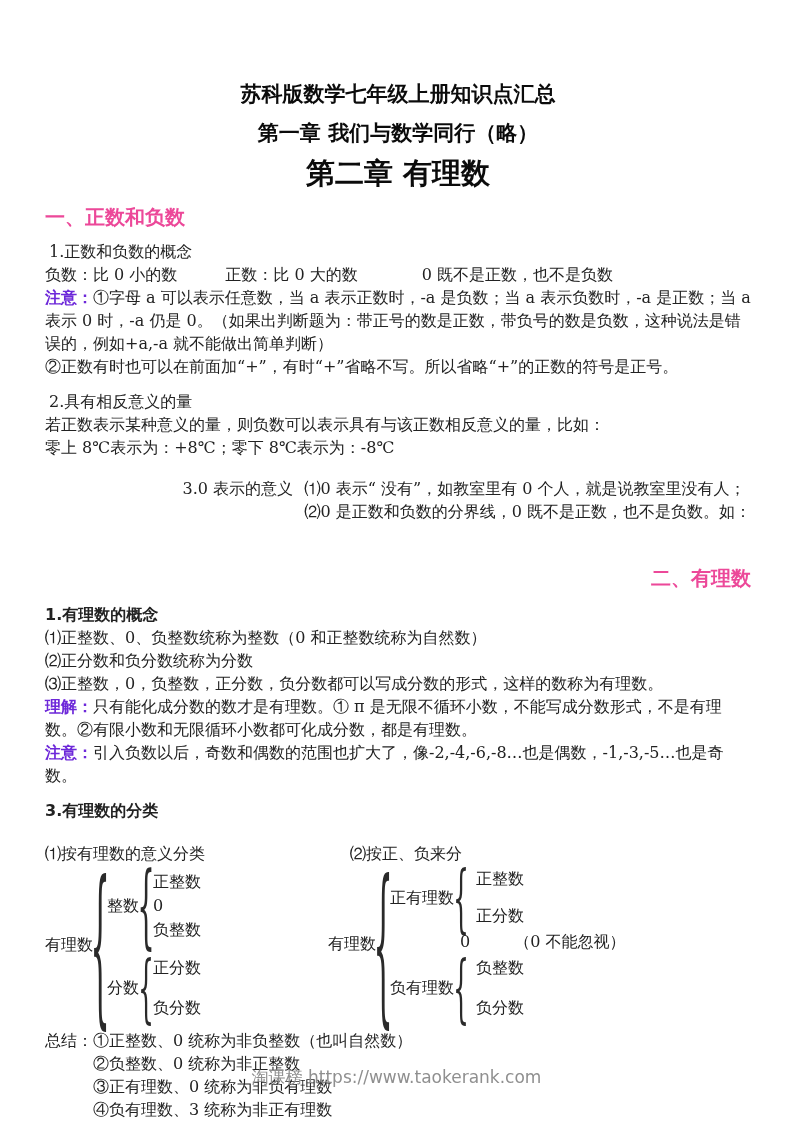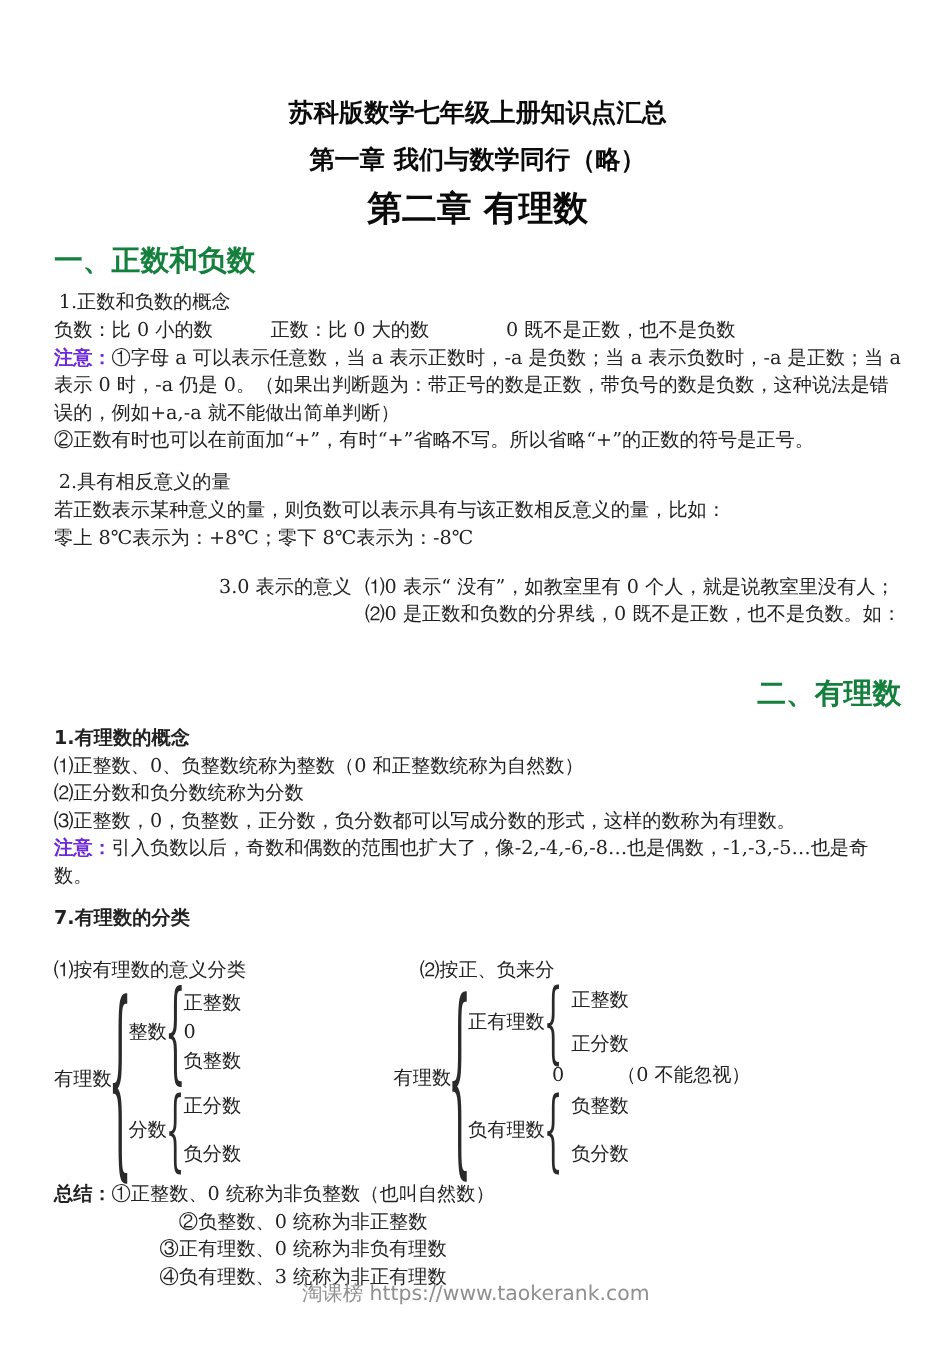--- a/index.html
+++ b/index.html
@@ -17,22 +17,22 @@
     font-family:"DejaVu Sans","Liberation Sans",sans-serif;
     color:#0b0b0b;
   }
   .doc-title   { font-size:21px; line-height:24px; margin-bottom:15px; }
   .chapter-1   { font-size:21px; line-height:24px; margin-bottom:14px; }
   .chapter-2   { font-size:29px; line-height:29px; margin-bottom:16px; }
 
   
   .red-heading {
     font-family:"DejaVu Sans","Liberation Sans",sans-serif;
-    font-weight:bold; font-size:24px; line-height:26px;
-    color:#15803d; margin-top:2px; margin-bottom:10px;
+    font-weight:bold; font-size:20px; line-height:26px;
+    color:#ec4899; margin-top:2px; margin-bottom:10px;
   }
   .red-heading.second { margin-top:42px; margin-bottom:12px;text-align:right; }
 
   
   .line { line-height:23px; max-width:708px; }
   .bold-label { font-weight:bold; color:#6d28d9; }
   .sub-bold {
     font-family:"DejaVu Sans","Liberation Sans",sans-serif;
     font-weight:bold; line-height:23px;
   }
@@ -74,22 +74,22 @@
     font-family:"DejaVu Serif","Liberation Serif",serif;
     line-height:1;
   }
   .brace::before { content:"{"; display:block; }
   .b2   { font-size:74px;  transform:scaleX(0.34); }
   .b3   { font-size:92px;  transform:scaleX(0.30); }
   .bbig { font-size:172px; transform:scaleX(0.18); }
 
   
   .summary { display:flex; align-items:flex-start; margin-top:6px; }
-  .summary .sum-label { flex:0 0 48px; line-height:23px; font-weight:bold; }
-  .summary .sum-items { display:flex; flex-direction:column;align-items:center; }
+  .summary .sum-label { flex:0 0 48px; line-height:23px; font-weight:normal; }
+  .summary .sum-items { display:flex; flex-direction:column; }
   .summary .sum-items span { line-height:23px; }
 
   
   .footer {
     position:absolute; left:0; right:0; top:1066px;
     text-align:center;
     font-family:"DejaVu Sans","Liberation Sans",sans-serif;
     font-size:17px; color:#8f8f8f;
   }
 </style>
@@ -120,23 +120,24 @@
       <span>⑵0 是正数和负数的分界线，0 既不是正数，也不是负数。如：</span>
     </div>
   </div>
 
   <div class="red-heading second">二、有理数</div>
 
   <div class="sub-bold">1.有理数的概念</div>
   <div class="line">⑴正整数、0、负整数统称为整数（0 和正整数统称为自然数）</div>
   <div class="line">⑵正分数和负分数统称为分数</div>
   <div class="line">⑶正整数，0，负整数，正分数，负分数都可以写成分数的形式，这样的数称为有理数。</div>
+  <div class="line"><span class="bold-label">理解：</span><span>只有能化成分数的数才是有理数。① π 是无限不循环小数，不能写成分数形式，不是有理数。②有限小数和无限循环小数都可化成分数，都是有理数。</span></div>
   <div class="line"><span class="bold-label">注意：</span><span>引入负数以后，奇数和偶数的范围也扩大了，像-2,-4,-6,-8…也是偶数，-1,-3,-5…也是奇数。</span></div>
 
-  <div class="sub-bold mt12">7.有理数的分类</div>
+  <div class="sub-bold mt12">3.有理数的分类</div>
 
   <div class="captions">
     <span class="cap-left">⑴按有理数的意义分类</span>
     <span class="cap-right">⑵按正、负来分</span>
   </div>
 
   <div class="diagram">
 
     <div class="tree tree-left">
       <span class="troot">有理数</span>

